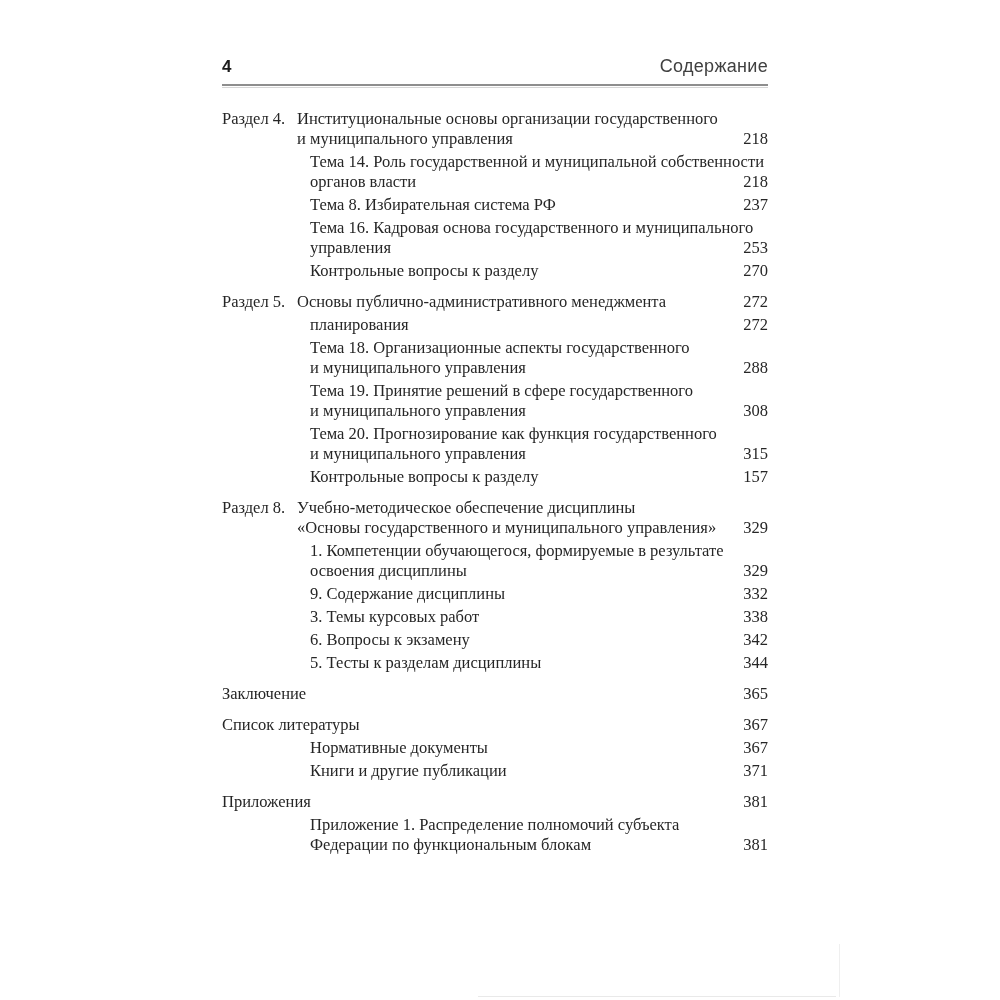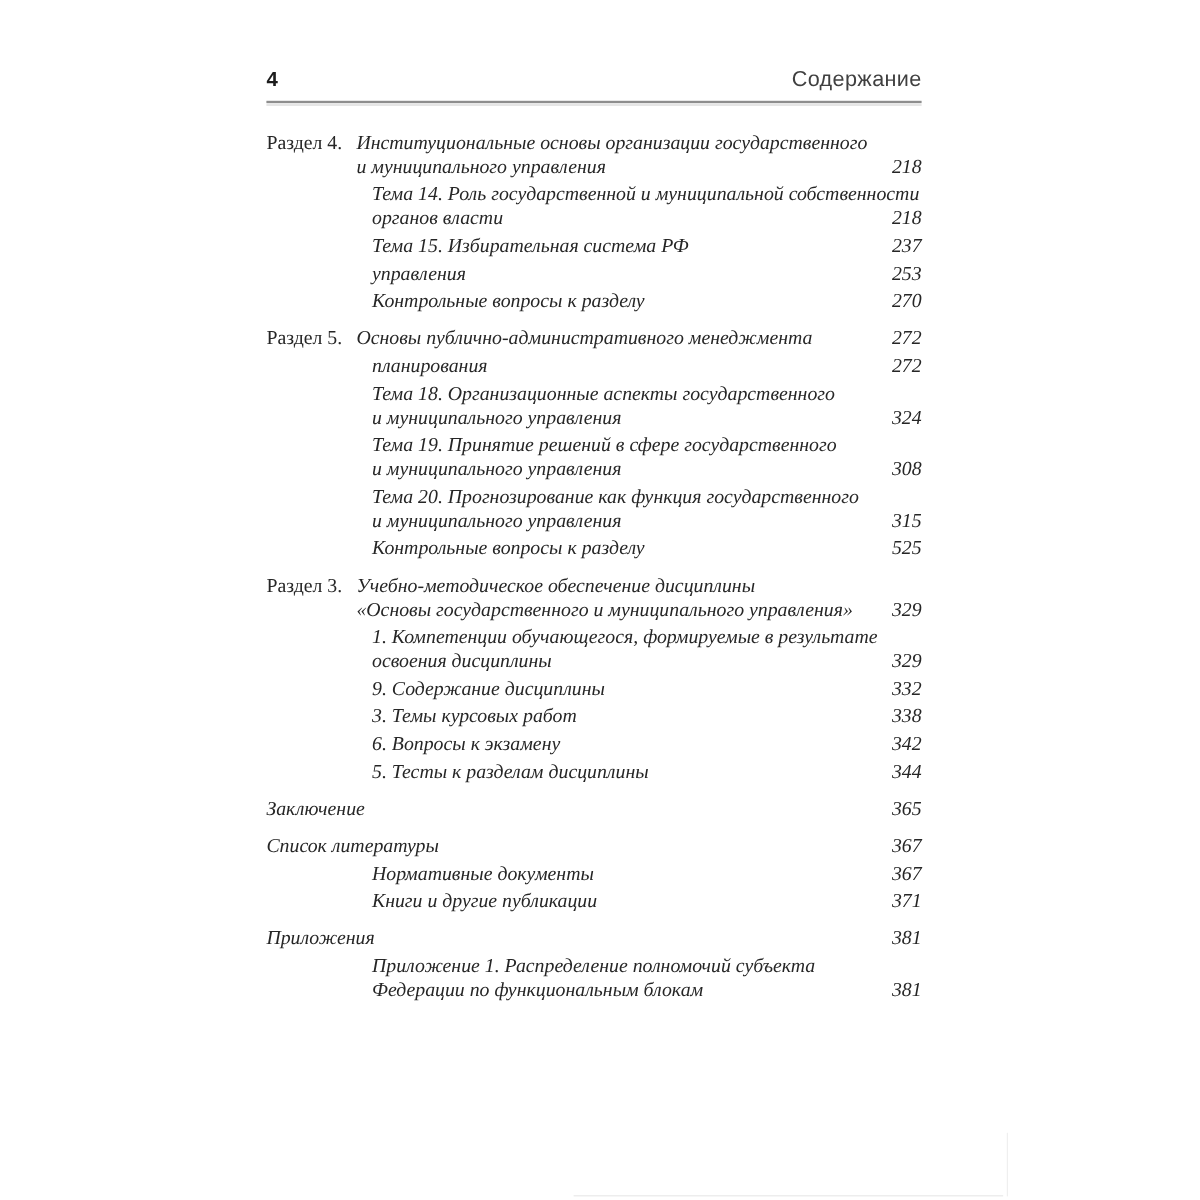--- a/index.html
+++ b/index.html
@@ -53,21 +53,21 @@
   }
   .entry { margin-top: 3px; }
   .entry.first { margin-top: 0; }
   .entry.group { margin-top: 11px; }
   .entry.sub { margin-left: 88px; }
 
   .section-row { display: flex; }
   .label-col { flex: 0 0 75px; }
   .body-col { flex: 1 1 auto; min-width: 0; }
 
-  .line { display: flex; align-items: center; white-space: nowrap; font-style: italic; }
+  .line { display: flex; align-items: center; white-space: nowrap; }
   .line-text { flex: 0 0 auto; }
   .leader {
     flex: 1 1 auto;
     min-width: 14px;
     margin: 0 5px 0 3px;
     background-image: radial-gradient(circle, #3d3d3d 1.05px, rgba(0,0,0,0) 1.35px);
     background-size: 5.5px 4px;
     background-repeat: repeat-x;
     background-position: left bottom 3px;
   }
@@ -114,27 +114,30 @@
           </div>
         <div class="line">
           <span class="line-text">органов власти</span>
           <span class="leader"></span>
           <span class="page-ref">218</span>
         </div>
       </div>
 
       <div class="entry sub">
         <div class="line">
-          <span class="line-text">Тема 15. Избирательная система РФ</span>
+          <span class="line-text">Тема 8. Избирательная система РФ</span>
           <span class="leader"></span>
           <span class="page-ref">237</span>
         </div>
       </div>
 
       <div class="entry sub">
+        <div class="line">
+            <span class="line-text">Тема 16. Кадровая основа государственного и муниципального</span>
+          </div>
         <div class="line">
           <span class="line-text">управления</span>
           <span class="leader"></span>
           <span class="page-ref">253</span>
         </div>
       </div>
 
       <div class="entry sub">
         <div class="line">
           <span class="line-text">Контрольные вопросы к разделу</span>
@@ -164,21 +167,21 @@
         </div>
       </div>
 
       <div class="entry sub">
         <div class="line">
             <span class="line-text">Тема 18. Организационные аспекты государственного</span>
           </div>
         <div class="line">
           <span class="line-text">и муниципального управления</span>
           <span class="leader"></span>
-          <span class="page-ref">324</span>
+          <span class="page-ref">288</span>
         </div>
       </div>
 
       <div class="entry sub">
         <div class="line">
             <span class="line-text">Тема 19. Принятие решений в сфере государственного</span>
           </div>
         <div class="line">
           <span class="line-text">и муниципального управления</span>
           <span class="leader"></span>
@@ -194,27 +197,27 @@
           <span class="line-text">и муниципального управления</span>
           <span class="leader"></span>
           <span class="page-ref">315</span>
         </div>
       </div>
 
       <div class="entry sub">
         <div class="line">
           <span class="line-text">Контрольные вопросы к разделу</span>
           <span class="leader"></span>
-          <span class="page-ref">525</span>
+          <span class="page-ref">157</span>
         </div>
       </div>
 
       <div class="entry group">
         <div class="section-row">
-          <div class="label-col">Раздел 3.</div>
+          <div class="label-col">Раздел 8.</div>
           <div class="body-col">
             <div class="line">
                 <span class="line-text">Учебно-методическое обеспечение дисциплины</span>
               </div>
             <div class="line">
               <span class="line-text">«Основы государственного и муниципального управления»</span>
               <span class="leader"></span>
               <span class="page-ref">329</span>
             </div>
           </div>

